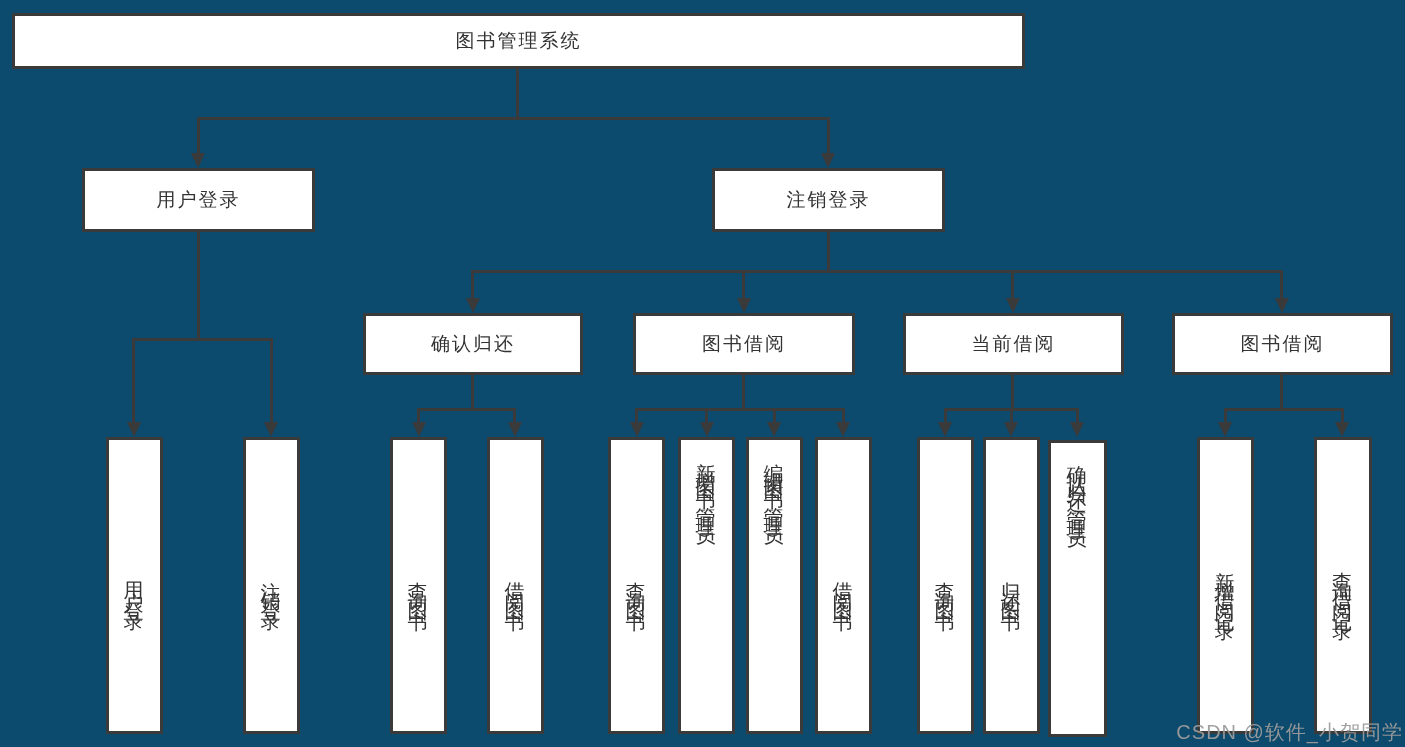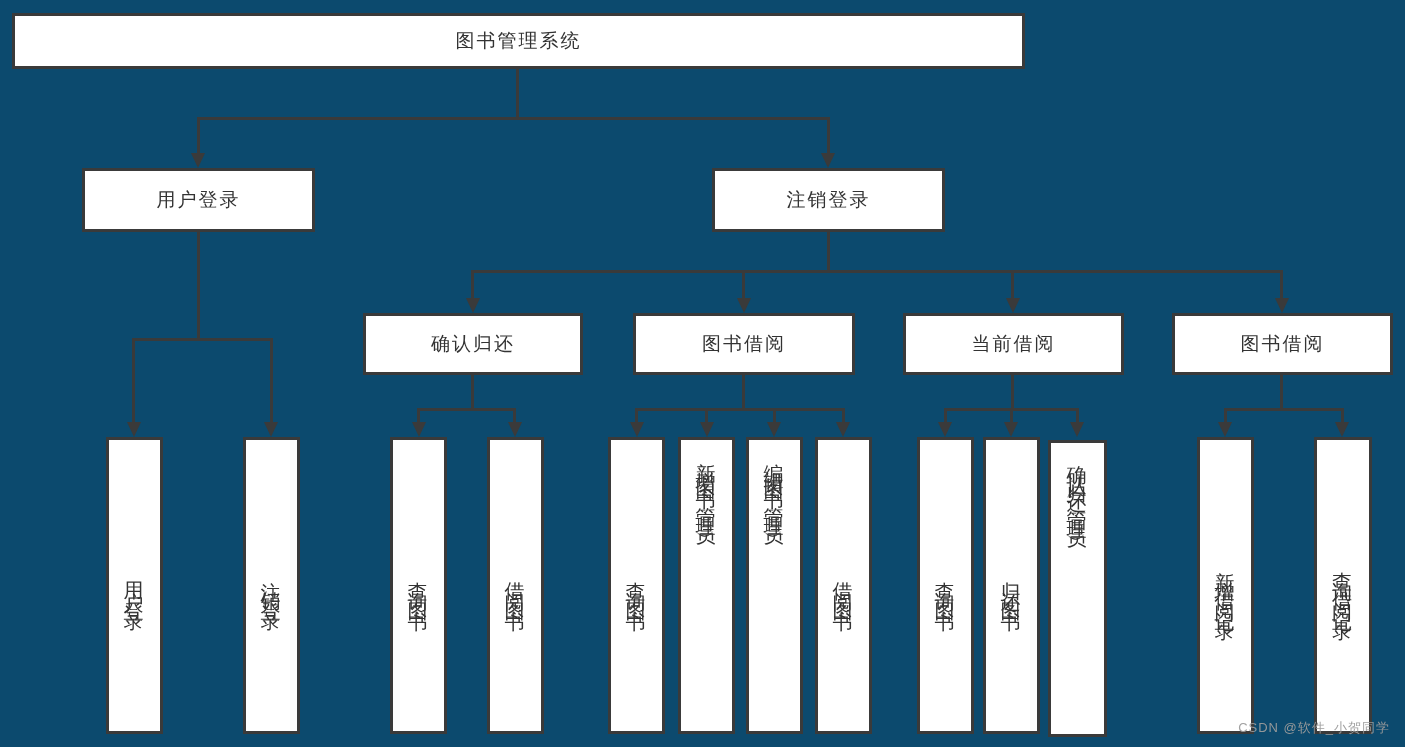--- a/index.html
+++ b/index.html
@@ -23,22 +23,22 @@
   .vert.long { justify-content:flex-start; padding-top:7px; letter-spacing:9px; }
   .ln-h, .ln-v { position:absolute; background:#3a3a3a; z-index:1; }
   .ln-h { height:3px; }
   .ln-v { width:3px; }
   .arrow {
     position:absolute; width:0; height:0; z-index:1;
     border-left:7px solid transparent; border-right:7px solid transparent;
     border-top:15px solid #3a3a3a;
   }
   .watermark {
-    position:absolute; right:15px; top:719px; z-index:5;
-    font-size:13px; letter-spacing:1px; color:rgba(155,155,155,0.95);
+    position:absolute; right:2px; top:719px; z-index:5;
+    font-size:20px; letter-spacing:1px; color:rgba(155,155,155,0.95);
     font-family:"Liberation Sans", sans-serif; white-space:nowrap;
   }
 </style>
 </head>
 <body>
 
 <div class="canvas">
 
   <div class="node" style="left:12px; top:13px; width:1013px; height:56px;">
     <span>图书管理系统</span>

